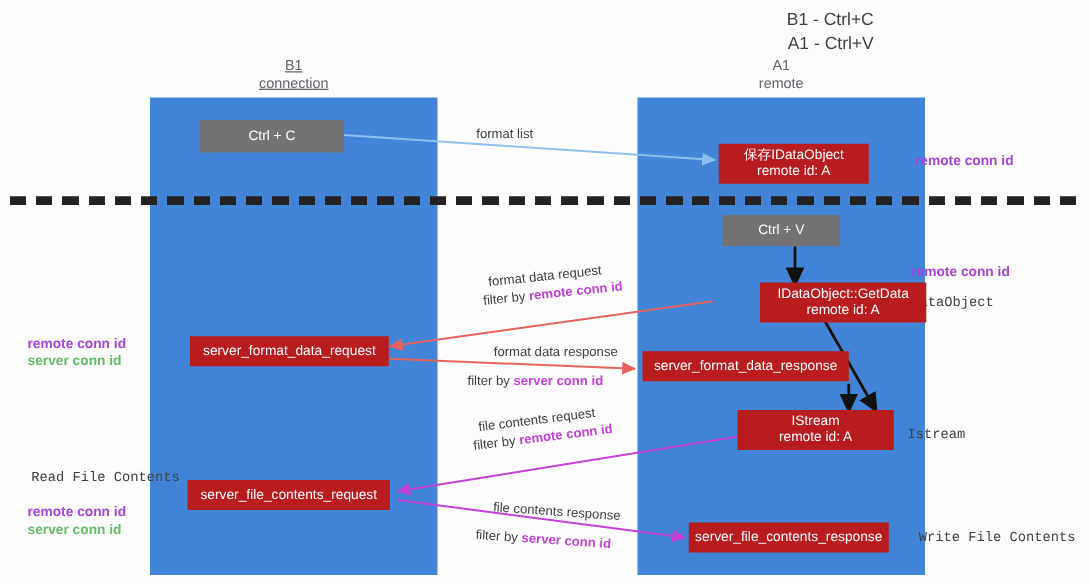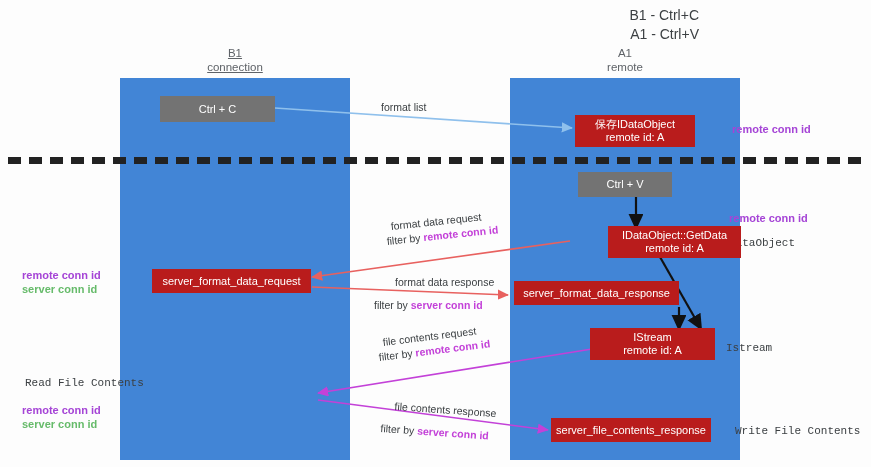--- a/index.html
+++ b/index.html
@@ -198,20 +198,23 @@
 
   <div class="abs node orange" style="left:514px; top:281px; width:165px; height:24px;">
     <span class="l1">server_format_data_response</span>
   </div>
 
   <div class="abs node orange" style="left:590px; top:328px; width:125px; height:32px;">
     <span class="l1">IStream</span>
     <span class="l2">remote id: A</span>
   </div>
 
+  <div class="abs node orange" style="left:150px; top:384px; width:162px; height:24px;">
+    <span class="l1">server_file_contents_request</span>
+  </div>
 
   <div class="abs node orange" style="left:551px; top:418px; width:160px; height:24px;">
     <span class="l1">server_file_contents_response</span>
   </div>
 
   <div class="abs edge-label" style="left:381px; top:100px;">
     <span>format list</span>
   </div>
 
   <div class="abs edge-label" style="left:390px; top:219px; transform: rotate(-6deg); transform-origin: left top;">

